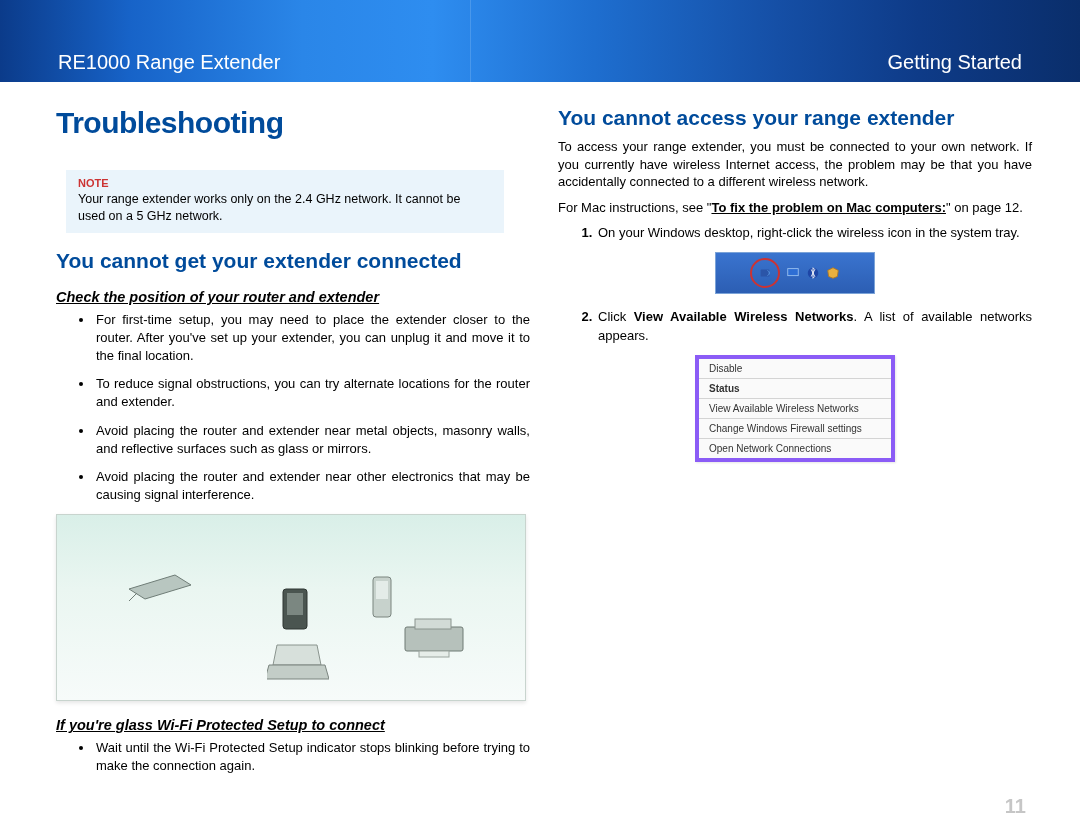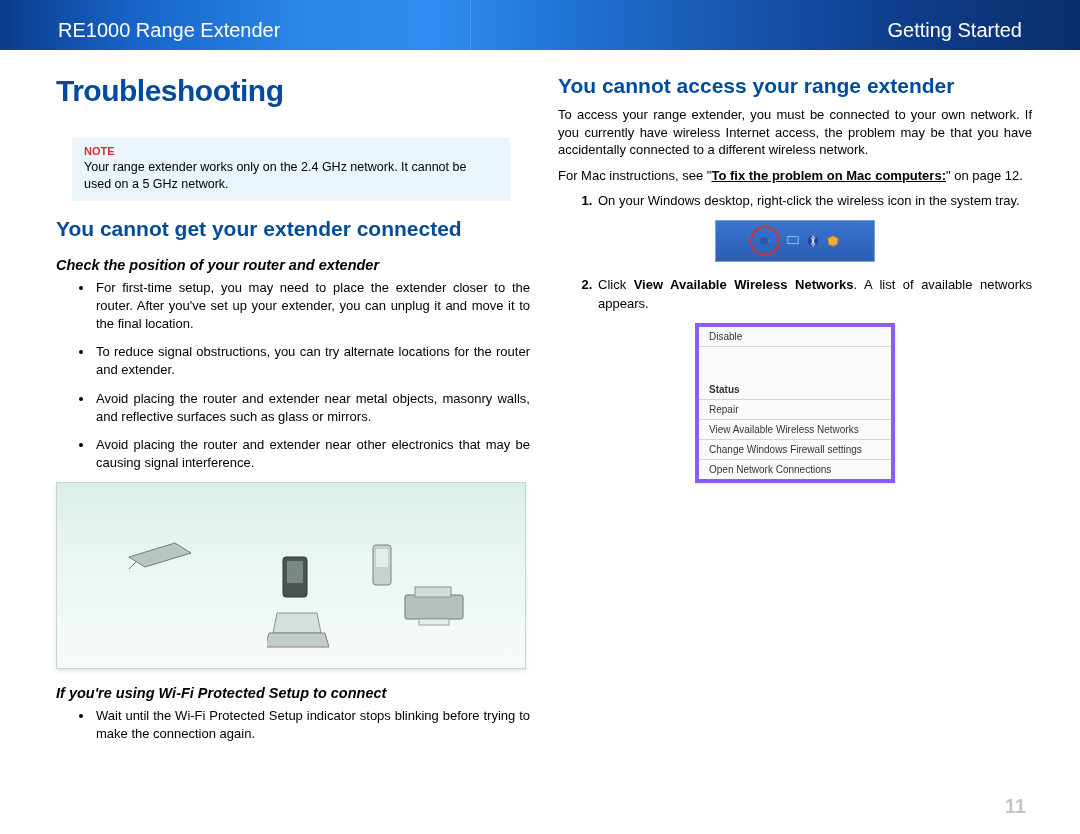--- a/index.html
+++ b/index.html
@@ -5,21 +5,21 @@
   * { margin: 0; padding: 0; box-sizing: border-box; }
   body {
     font-family: "Myriad Pro", "Segoe UI", Arial, sans-serif;
     width: 1080px;
     height: 834px;
     background: #fff;
     position: relative;
     overflow: hidden;
   }
   .header-band {
-    height: 50px;
+    height: 82px;
     background: linear-gradient(90deg,
       #0b3b8a 0%,
       #1763c8 12%,
       #2a86e8 28%,
       #2e8df0 40%,
       #1e6ecf 55%,
       #154fa6 72%,
       #0e3b88 85%,
       #0a2e6b 100%);
     position: relative;
@@ -56,44 +56,45 @@
     color: #004b9b;
     font-size: 21px;
     font-weight: 700;
     margin: 12px 0 8px 0;
   }
   h3.italic {
     font-style: italic;
     font-weight: 700;
     font-size: 14.5px;
     margin: 16px 0 6px 0;
+    text-decoration: underline;
   }
   .note-box {
     background: #eaf4fb;
     padding: 6px 28px 8px 12px;
-    margin: 4px 0 16px 16px;
+    margin: 4px 0 16px 10px;
     font-size: 12.5px;
     line-height: 1.35;
     width: 438px;
   }
   .note-label { color: #c33; font-weight: 700; font-size: 11px; text-transform: uppercase; }
   p.body {
     font-size: 13px;
     line-height: 1.35;
     margin: 4px 0 8px 0;
   }
   ul.dots, ol.nums {
     font-size: 13px;
     line-height: 1.4;
     padding-left: 38px;
   }
   ul.dots li { padding-left: 2px; margin-bottom: 10px; text-align: justify; }
   ol.nums li { padding-left: 2px; margin-bottom: 10px; text-align: justify; font-weight:400; }
   ol.nums li::marker { font-weight: 700; }
-  .bold { font-weight: 700; margin-top: 33px; }
+  .bold { font-weight: 700; }
   .underline { text-decoration: underline; }
   .illust {
     width: 470px;
     height: 187px;
     margin: 8px 0 8px 0;
     background: linear-gradient(180deg, #d9efe8 0%, #eaf6f1 40%, #f7fbfa 100%);
     border: 1px solid #c8d4ce;
     box-shadow: 0 2px 4px rgba(0,0,0,0.1);
     position: relative;
   }
@@ -192,21 +193,21 @@
           </svg>
       </div>
       <div class="dev" style="left:210px;top:128px">
         <svg width="62" height="42">
             <polygon points="10,2 50,2 54,22 6,22" fill="#d7e0db" stroke="#8a948e"></polygon>
             <polygon points="2,22 58,22 62,36 -2,36" fill="#c3cdc7" stroke="#7a847e"></polygon>
           </svg>
       </div>
     </div>
 
-    <h3 class="italic">If you're using Wi-Fi Protected Setup to connect</h3>
+    <h3 class="italic">If you're glass Wi-Fi Protected Setup to connect</h3>
     <ul class="dots">
       <li>Wait until the Wi-Fi Protected Setup indicator stops blinking before trying to make the connection again.</li>
     </ul>
   </div>
 
   <div class="column">
     <h2 class="section" style="margin-top:0">You cannot access your range extender</h2>
     <p class="body justify">To access your range extender, you must be connected to your own network. If you currently have wireless Internet access, the problem may be that you have accidentally connected to a different wireless network.</p>
     <p class="body">
       <span>For Mac instructions, see "</span><span class="bold underline">To fix the problem on Mac computers:</span><span>" on page 12.</span>
@@ -236,21 +237,20 @@
 
     <ol class="nums" start="2">
       <li class="justify">
         <span>Click </span><span class="bold">View Available Wireless Networks</span><span>. A list of available networks appears.</span>
       </li>
     </ol>
 
     <div class="menu-box">
       <div class="item">Disable</div>
       <div class="item bold">Status</div>
-      <div class="item">Repair</div>
       <div class="item">View Available Wireless Networks</div>
       <div class="item">Change Windows Firewall settings</div>
       <div class="item">Open Network Connections</div>
     </div>
   </div>
 </div>
 
 <div class="page-num">11</div>
 
 </body></html>

